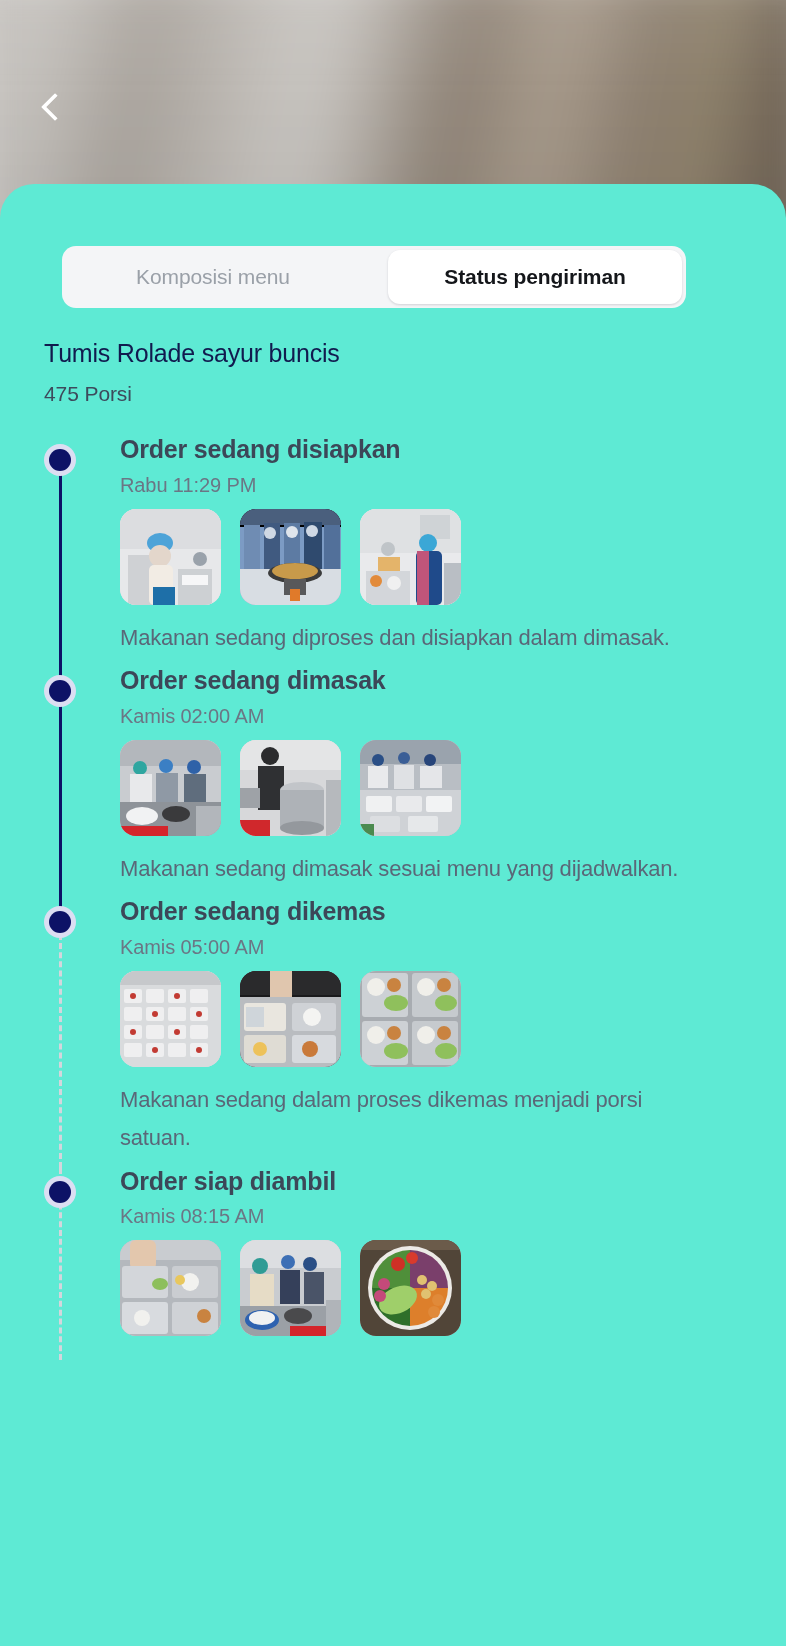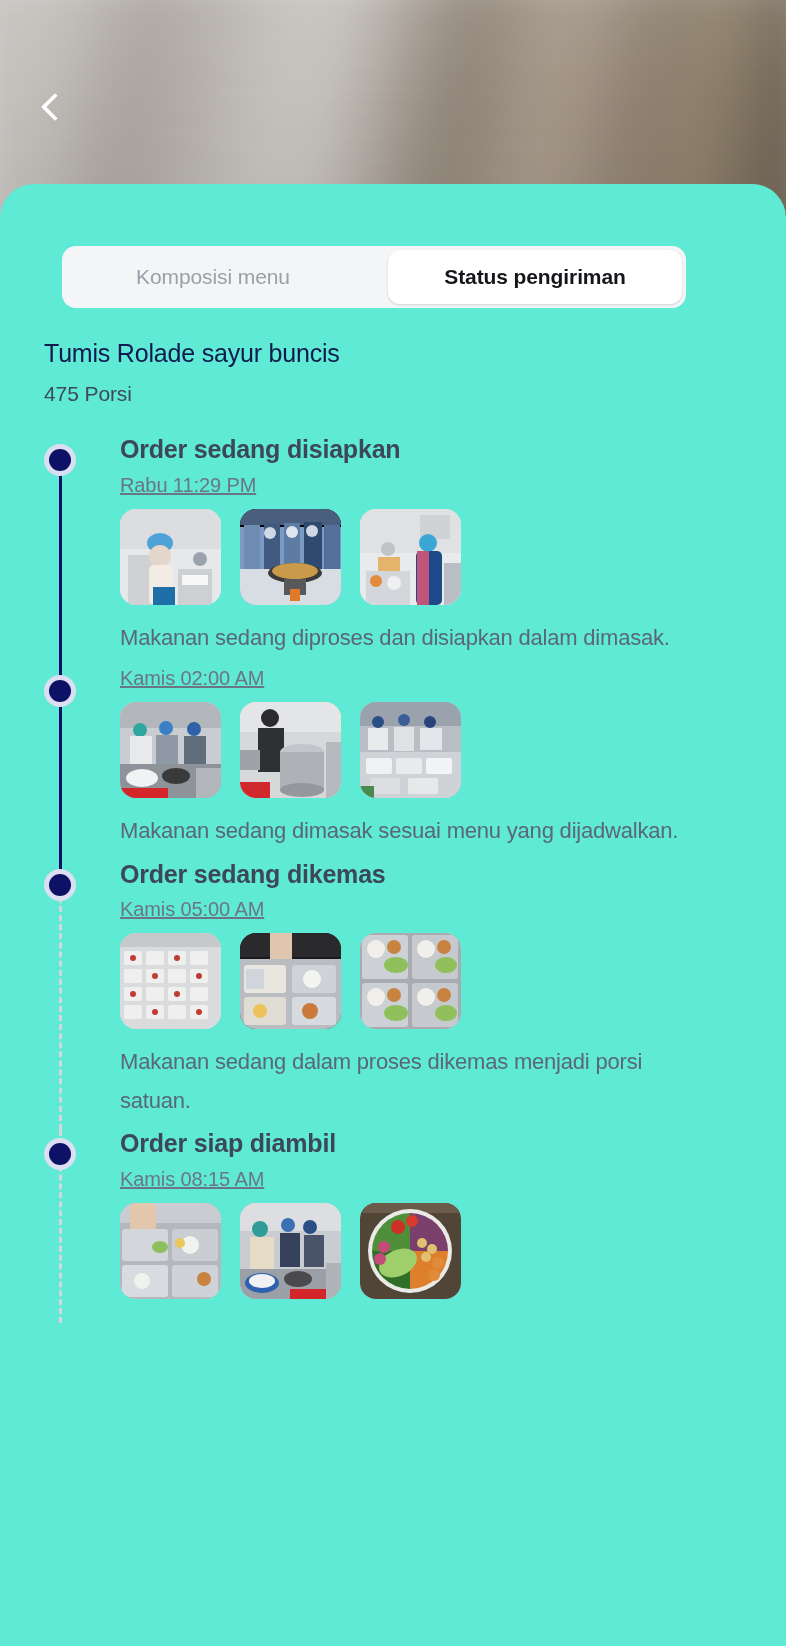--- a/index.html
+++ b/index.html
@@ -210,21 +210,20 @@
     color: #3c4758;
     letter-spacing: -0.2px;
     line-height: 1.1;
     margin-bottom: 10px;
   }
   .tl-time {
     font-size: 20px;
     color: #6b7685;
     letter-spacing: -0.1px;
     margin-bottom: 12px;
-    text-decoration: underline;
   }
   .tl-thumbs {
     display: flex;
     gap: 19px;
     margin-bottom: 14px;
   }
   .thumb {
     width: 101px;
     height: 96px;
     border-radius: 16px;
@@ -335,20 +334,21 @@
           <div class="tl-desc">Makanan sedang diproses dan disiapkan dalam dimasak.</div>
         </div>
       </div>
 
       <div class="tl-item">
         <div class="tl-rail">
           <div class="tl-line"></div>
           <div class="tl-dot"></div>
         </div>
         <div class="tl-body">
+          <div class="tl-head">Order sedang dimasak</div>
           <div class="tl-time">Kamis 02:00 AM</div>
           <div class="tl-thumbs">
             <div class="thumb">
               <svg viewBox="0 0 101 96" preserveAspectRatio="none">
                 <rect width="101" height="96" fill="#c9ccd0"></rect>
                 <rect x="0" y="0" width="101" height="26" fill="#b3b7bc"></rect>
                 <circle cx="20" cy="28" r="7" fill="#2fa6a0"></circle>
                 <circle cx="46" cy="26" r="7" fill="#3b7fc4"></circle>
                 <circle cx="74" cy="27" r="7" fill="#2f62a8"></circle>
                 <rect x="10" y="34" width="22" height="30" fill="#e8e9eb"></rect>

